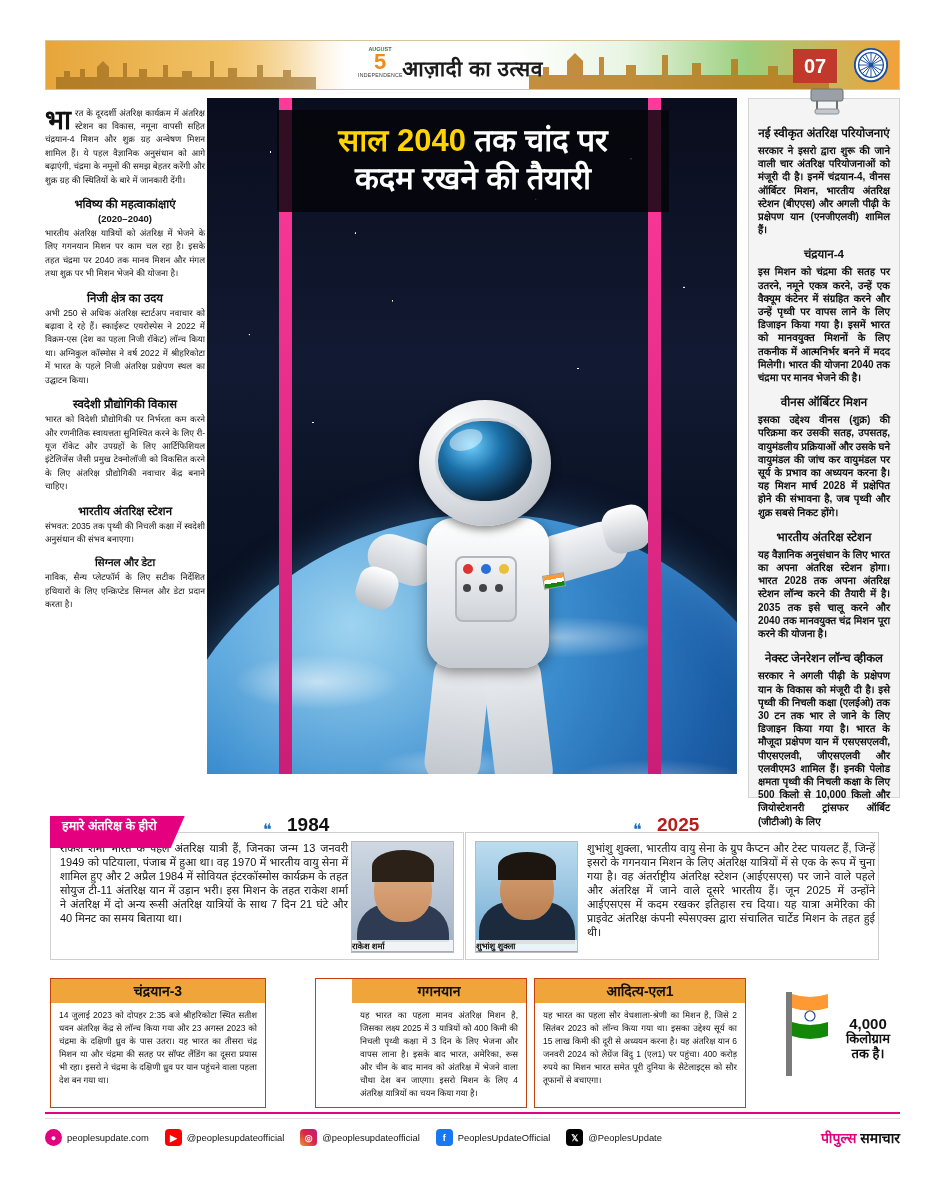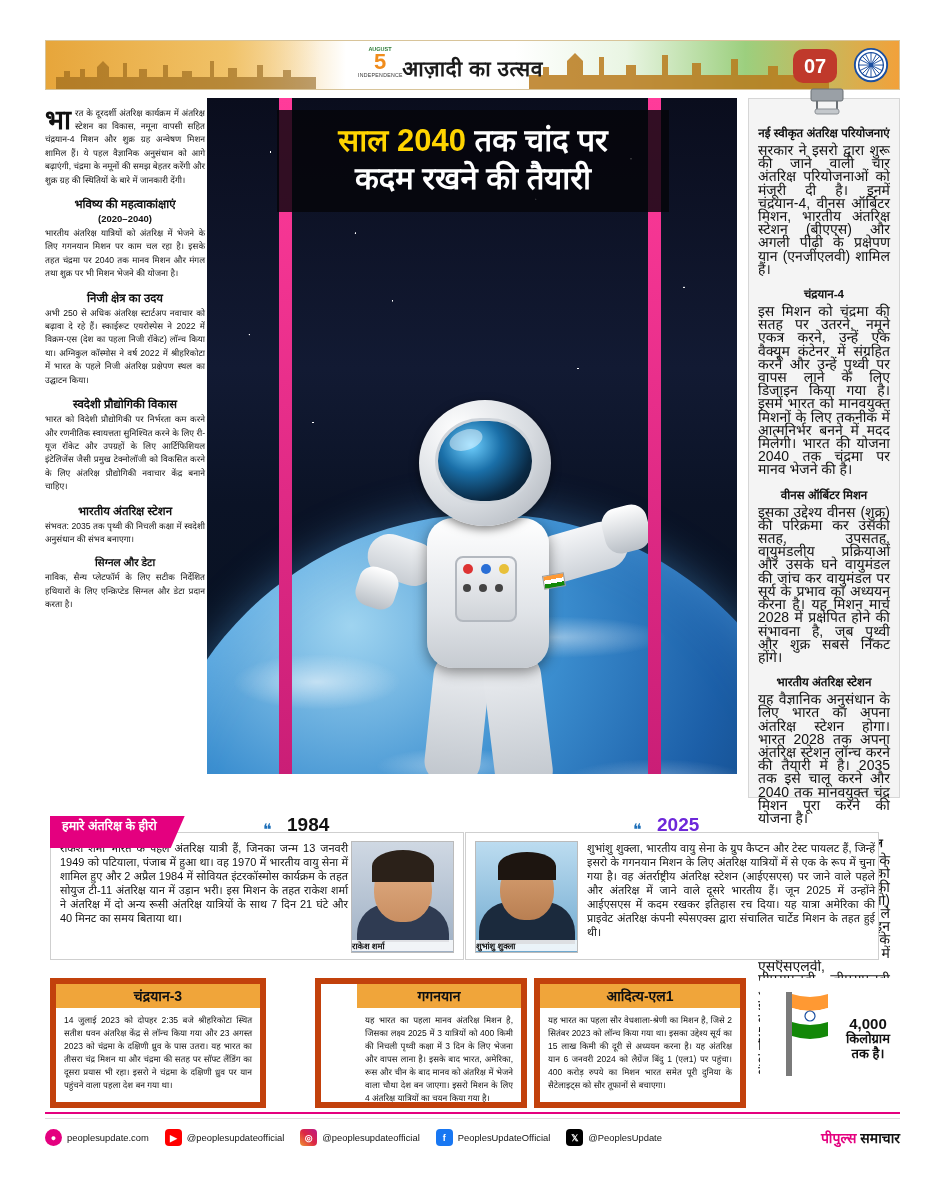--- a/index.html
+++ b/index.html
@@ -48,21 +48,21 @@
     text-align:center;
   }
   .azadi-num {
     font-size:22px; font-weight:bold; color:#f08c1c; line-height:20px;
   }
   .azadi-sub { font-size:5.2px; color:#333; letter-spacing:.3px;}
   .azadi-aug { font-size:5.5px; color:#2a7a35; font-weight:bold;}
   .page-num {
     position:absolute; right:62px; top:8px; width:44px; height:34px;
     background:#c0392b; color:#fff; font-size:20px; font-weight:bold;
-    display:flex; align-items:center; justify-content:center;border-radius:10px;
+    display:flex; align-items:center; justify-content:center;
   }
   .chakra-wrap {
     position:absolute; right:8px; top:6px; width:40px; height:38px;
   }
 
   
   .left-col {
     position:absolute; left:45px; top:98px; width:160px; height:700px;
   }
   .dropcap-para { font-size:8.6px; line-height:13.4px; color:#111; text-align:justify;}
@@ -215,38 +215,38 @@
     padding:26px 9px 8px 9px;
   }
   .clip {
     position:absolute; left:56px; top:-14px; width:44px; height:40px;
   }
   .rc-head {
     font-size:11.6px; font-weight:bold; text-align:center; line-height:15px;
     margin-bottom:4px;
   }
   .rc-head.sub { margin-top:10px; }
-  .rc-txt { font-size:14px; line-height:13.2px; text-align:justify;}
+  .rc-txt { font-size:10px; line-height:13.2px; text-align:justify;font-weight:bold;}
 
   
   .heroes {
     position:absolute; left:45px; top:818px; width:855px; height:145px;
   }
   .hero-tag {
     position:absolute; left:5px; top:-2px; height:32px; padding:0 28px 0 12px;
     background:#e4007f; color:#fff; font-size:12.5px; font-weight:bold;
     line-height:21px;
     clip-path: polygon(0 0, 100% 0, calc(100% - 14px) 100%, 0 100%);
     z-index:3;
   }
   .year-left {
     position:absolute; left:242px; top:-4px; font-size:19px; font-weight:bold; color:#111;
   }
   .year-right {
-    position:absolute; left:612px; top:-4px; font-size:19px; font-weight:bold; color:#6d28d9;
+    position:absolute; left:612px; top:-4px; font-size:19px; font-weight:bold; color:#b91c1c;
   }
   .quote-left { position:absolute; left:218px; top:2px; color:#1d6fb8; font-size:16px;}
   .quote-right { position:absolute; left:588px; top:2px; color:#1d6fb8; font-size:16px;}
   .hero-card {
     position:absolute; top:14px; width:414px; height:128px;
     border:1px solid #cfcfcf; background:#fff; padding:8px 9px;
   }
   .hero-card.l { left:5px; }
   .hero-card.r { left:420px; }
   .hero-card p {
@@ -289,21 +289,21 @@
   }
   .hair-b {
     position:absolute; left:50%; top:10px; transform:translateX(-50%);
     width:58px; height:28px; border-radius:50% 50% 0 0; background:#1d1510;
   }
 
   
   .missions { position:absolute; left:45px; top:978px; width:855px; height:130px; }
   .mbox {
     position:absolute; top:0; width:220px; height:130px;
-    border:6px solid #c2410c; background:#fff;
+    border:1px solid #c2410c; background:#fff;
   }
   .mbox.m1 { left:5px; }
   .mbox.m2 { left:277px;padding-left:36px; }
   .mbox.m3 { left:494px; }
   .mbox-title {
     height:24px; background:#f0a53a; color:#111;
     font-size:14px; font-weight:bold; text-align:center; line-height:24px;
   }
   .mbox-body { padding:6px 8px; font-size:8.5px; line-height:13px; text-align:justify; }
   .mbox.m1 { width:216px; }

